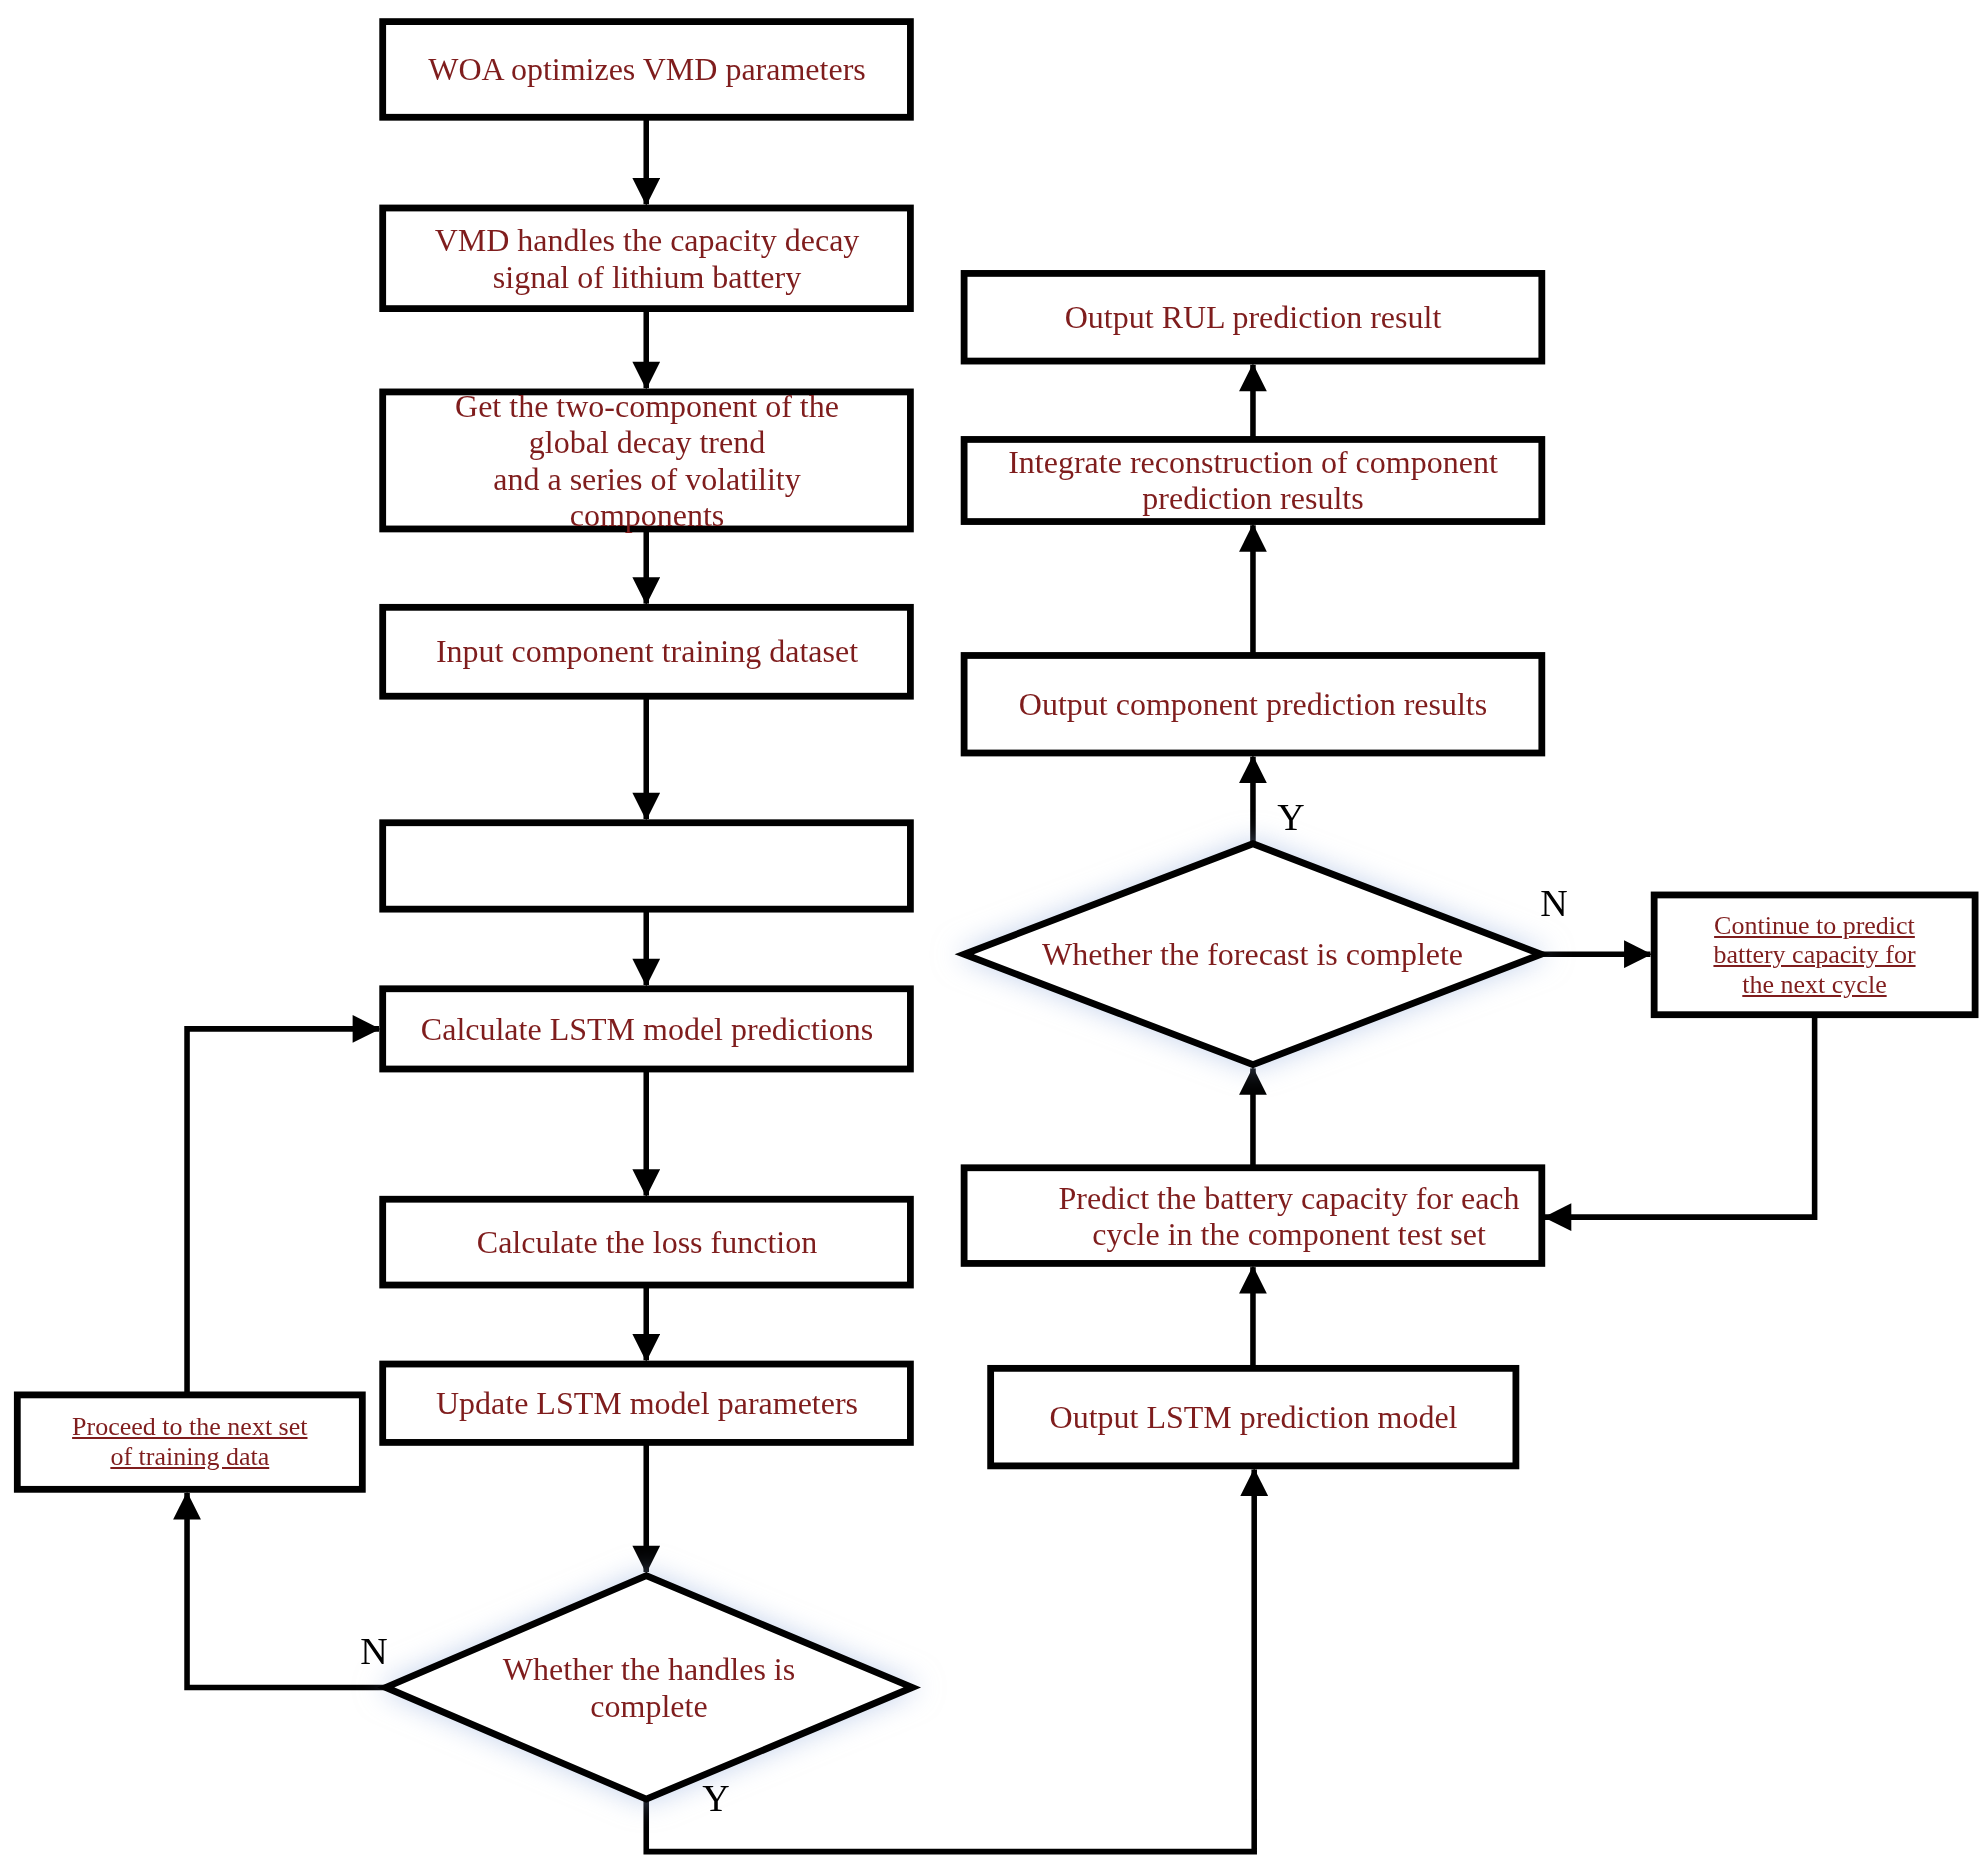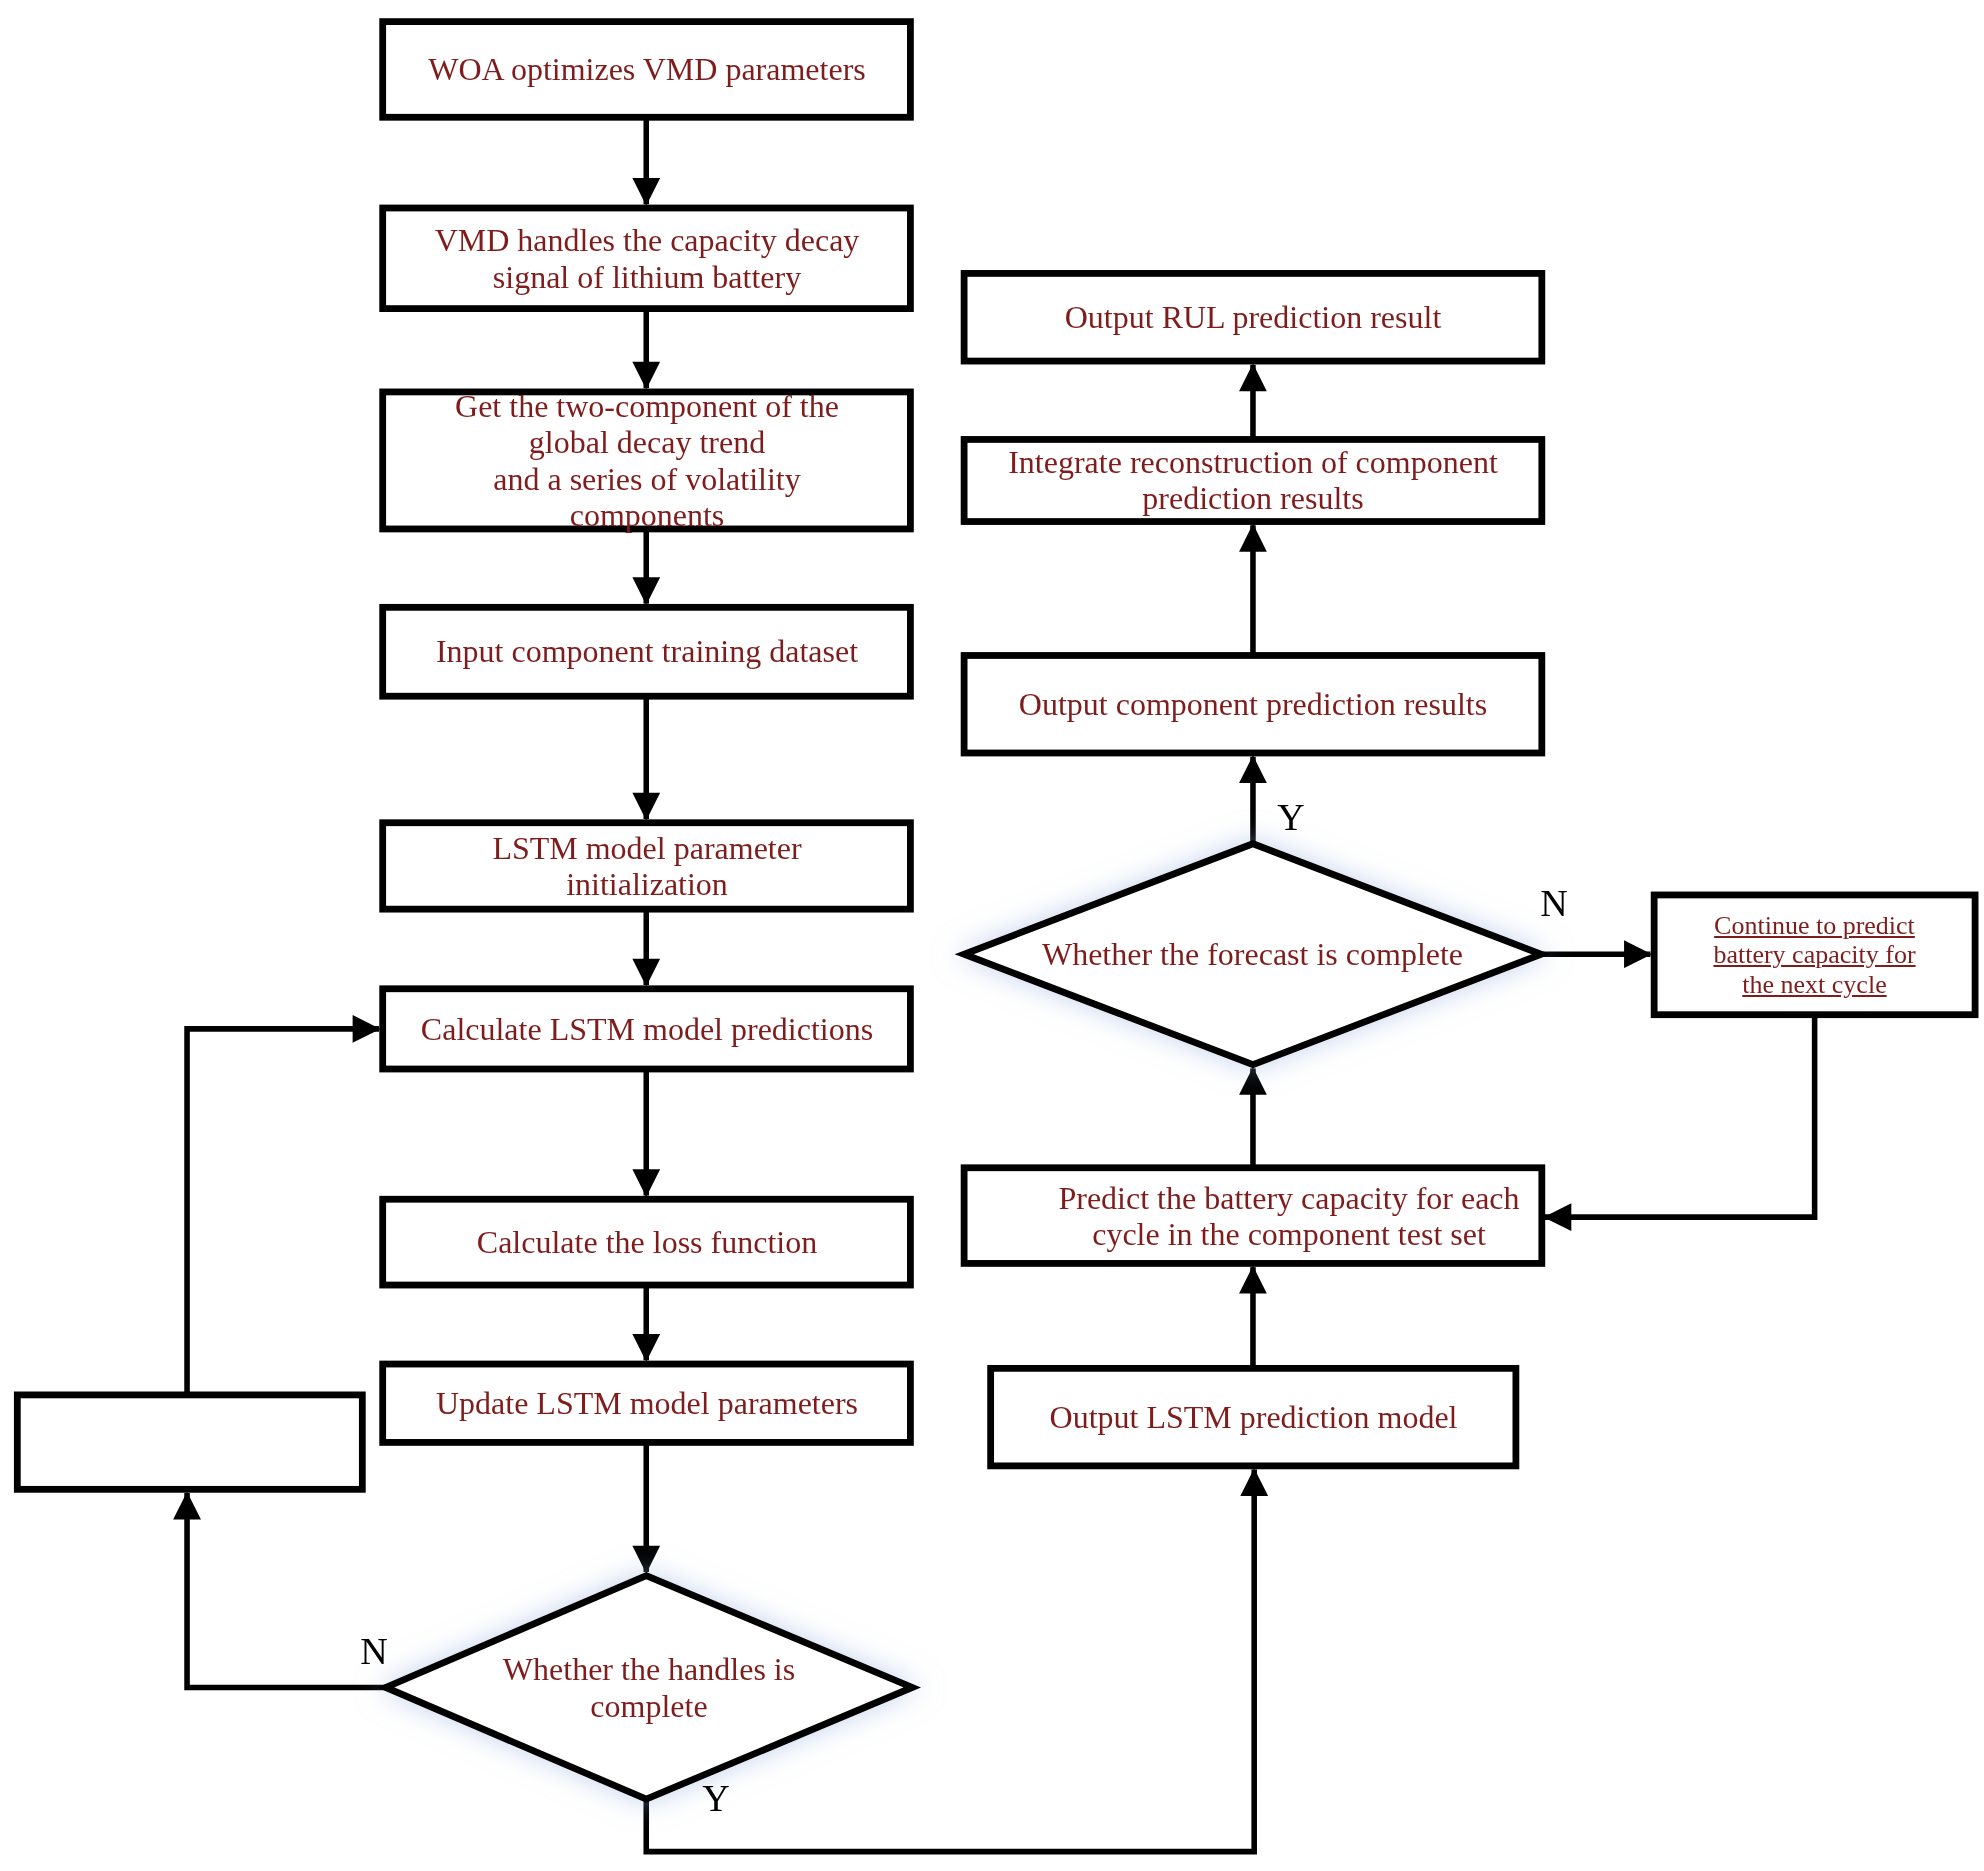--- a/index.html
+++ b/index.html
@@ -118,32 +118,32 @@
   <div class="node-label" style="left:383px; top:208px; width:528px; height:101px;">VMD handles the capacity decay
 signal of lithium battery</div>
 
   <div class="node-label" style="left:383px; top:392px; width:528px; height:137px;">Get the two-component of the
 global decay trend
 and a series of volatility
 components</div>
 
   <div class="node-label" style="left:383px; top:607px; width:528px; height:89px;">Input component training dataset</div>
 
-  <div class="node-label" style="left:383px; top:823px; width:528px; height:86px;">LSTM model parameter
-initialization</div>
 
   <div class="node-label" style="left:383px; top:989px; width:528px; height:80px;">Calculate LSTM model predictions</div>
 
   <div class="node-label" style="left:383px; top:1199px; width:528px; height:86px;">Calculate the loss function</div>
 
   <div class="node-label" style="left:383px; top:1364px; width:528px; height:78px;">Update LSTM model parameters</div>
 
   <div class="node-label" style="left:386px; top:1576px; width:526px; height:223px;">Whether the handles is
 complete</div>
 
+  <div class="node-label small" style="left:17.3px; top:1395px; width:345px; height:94px;">Proceed to the next set
+of training data</div>
 
   <div class="node-label" style="left:964px; top:273px; width:578px; height:88px;">Output RUL prediction result</div>
 
   <div class="node-label" style="left:964px; top:439px; width:578px; height:82px;">Integrate reconstruction of component
 prediction results</div>
 
   <div class="node-label" style="left:964px; top:655px; width:578px; height:98px;">Output component prediction results</div>
 
   <div class="node-label" style="left:964px; top:844px; width:577px; height:221px;">Whether the forecast is complete</div>
 

